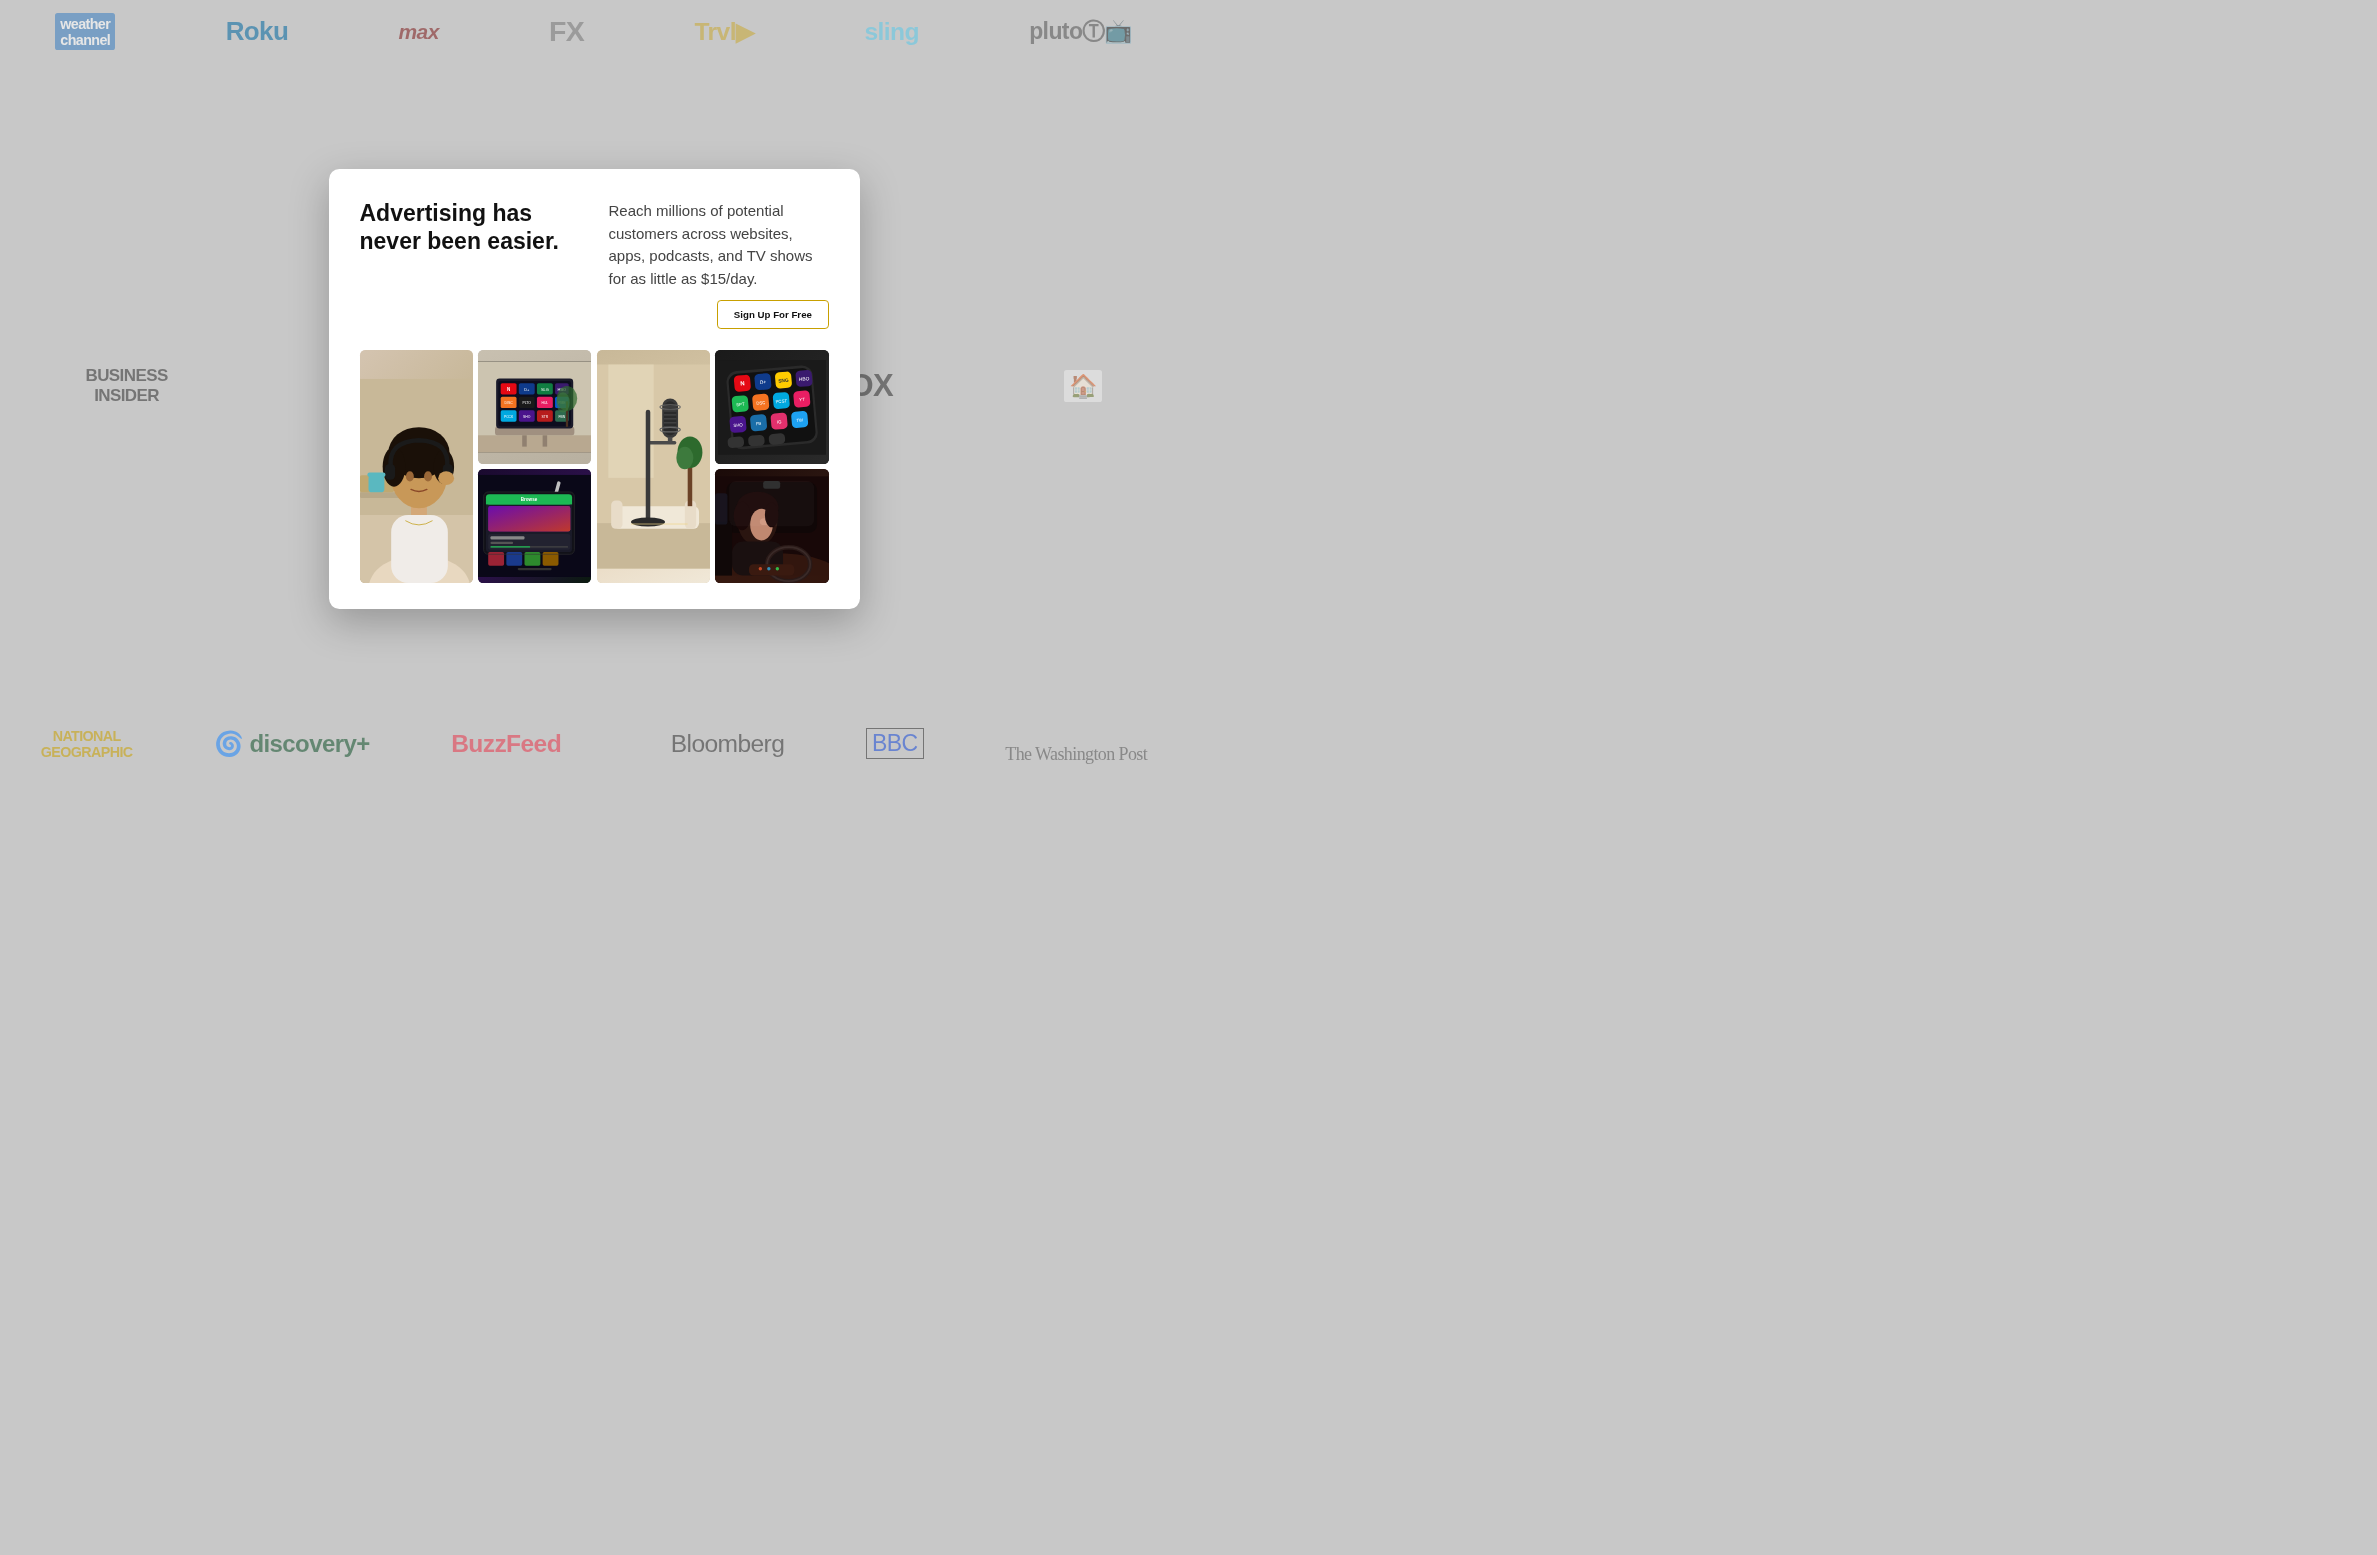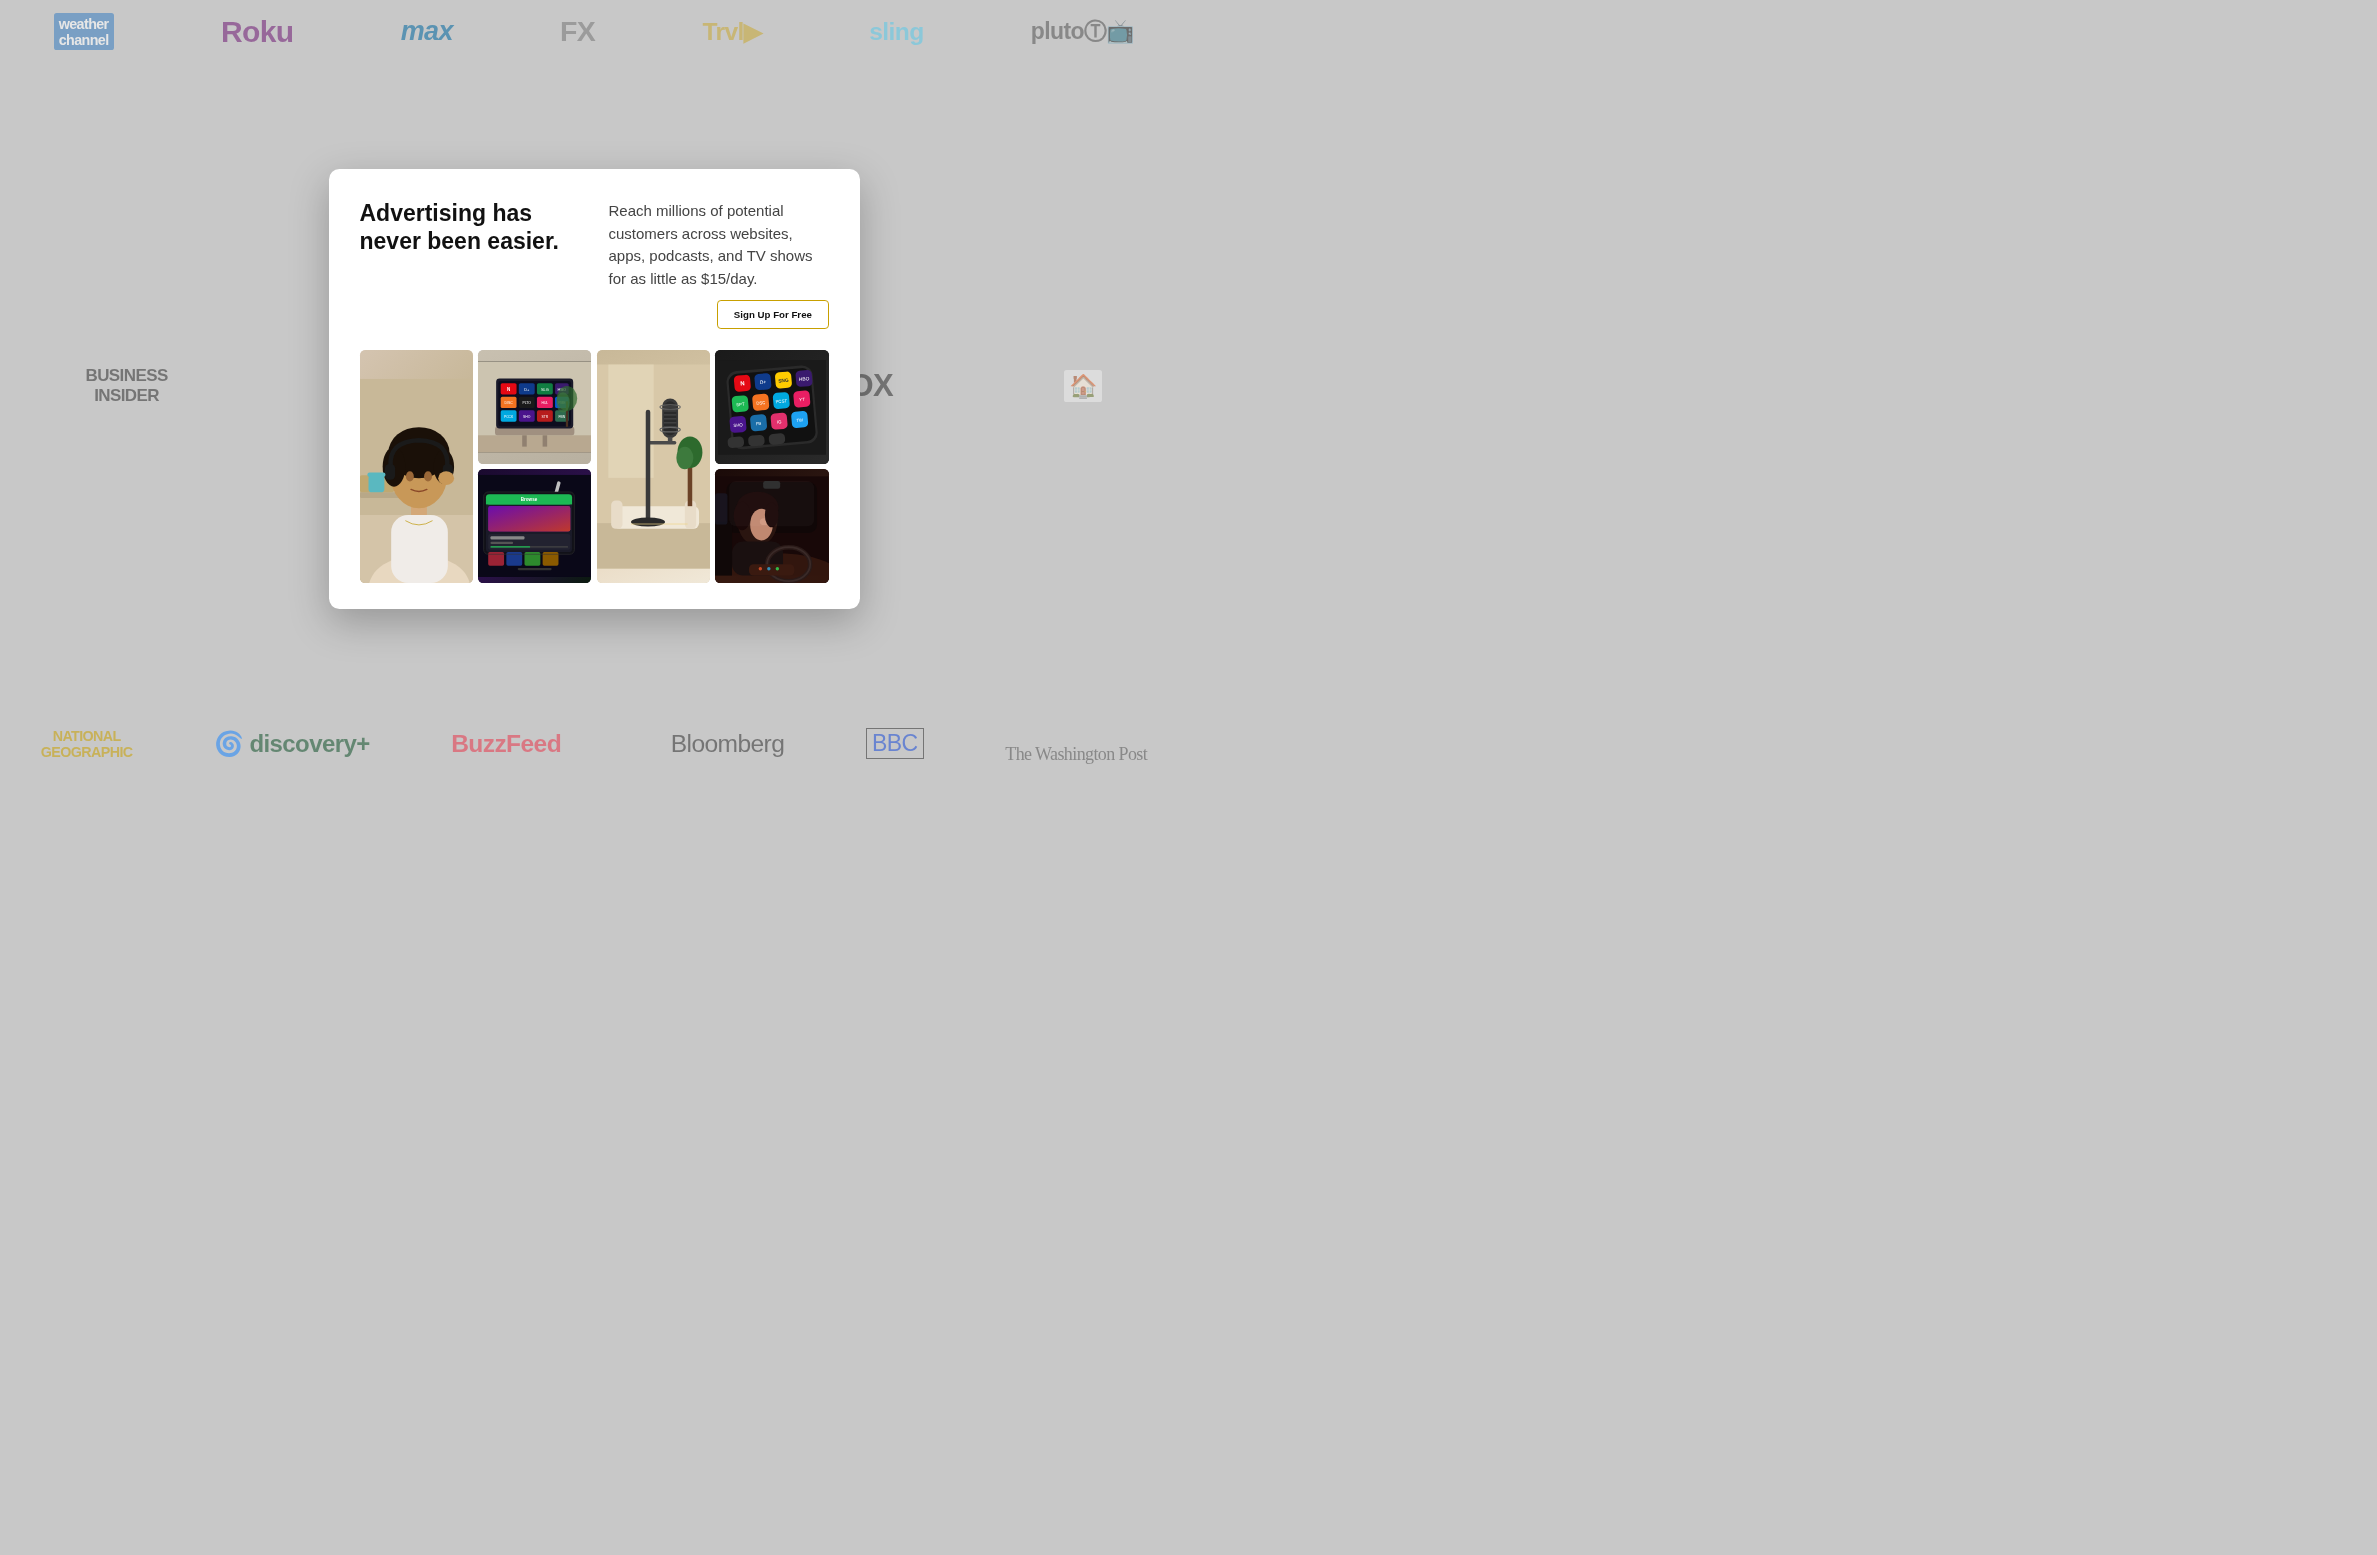--- a/index.html
+++ b/index.html
@@ -39,22 +39,22 @@
     .bg-logo {
       opacity: 0.55;
       font-weight: 900;
       letter-spacing: -0.6px;
       font-size: 23px;
       color: #888;
       white-space: nowrap;
       text-align: center;
     }
 
-    .bg-logo.roku { color: #701a75; font-size: 30px; }
-    .bg-logo.max { color: #0369a1; font-size: 27px; font-style: italic; }
+    .bg-logo.roku { color: #0369a1; font-size: 26px; }
+    .bg-logo.max { color: #7f1d1d; font-size: 21px; font-style: italic; }
     .bg-logo.fx { color: #777; font-size: 28.5px; font-weight: 900; }
     .bg-logo.trvl { color: #c8a832; font-size: 24.6px; }
     .bg-logo.sling { color: #5bc8e8; font-size: 24.6px; }
     .bg-logo.pluto { color: #555; font-size: 23px; }
     .bg-logo.weather { color: #fff; background: #3a7fc1; padding: 2.6px 5.2px; font-size: 14.3px; border-radius: 2.6px; }
 
     .bg-logo.business-insider { color: #333; font-size: 19.4px; font-weight: 700; }
     .bg-logo.fox { color: #333; font-size: 31px; font-weight: 900; }
     .bg-logo.hgtv { color: #555; font-size: 26px; font-weight: 900; }
     .bg-logo.kayak { color: #e8520a; font-size: 24.6px; font-weight: 900; background: #e8520a; padding: 1.3px 6.5px; border-radius: 1.9px; }

